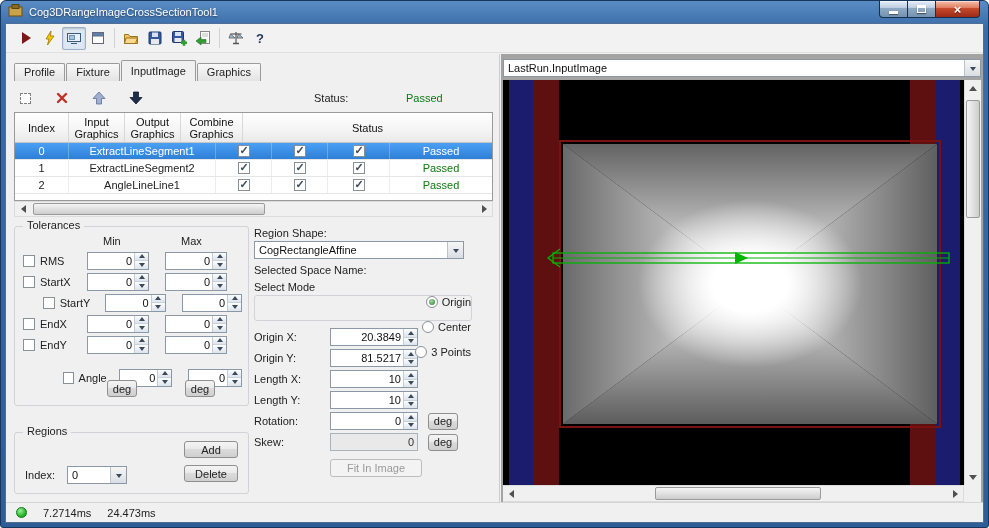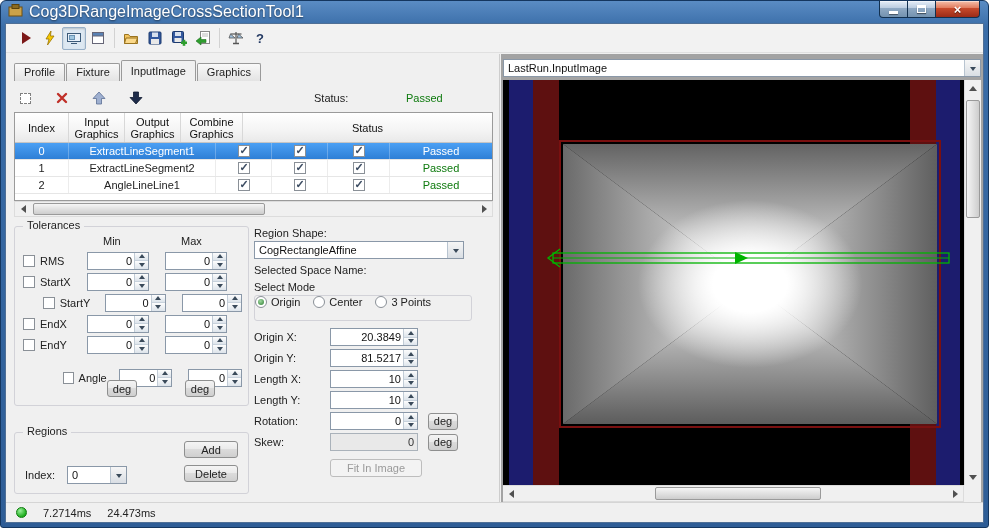--- a/index.html
+++ b/index.html
@@ -1,21 +1,21 @@
 <!DOCTYPE html>
 <html><head>
 <meta charset="utf-8">
 <style>
   *{box-sizing:border-box;margin:0;padding:0;font-family:"Liberation Sans",sans-serif;}
   html,body{width:989px;height:528px;overflow:hidden;background:#fff;}
   .window{position:relative;width:989px;height:528px;border:1px solid #14365f;border-radius:6px 6px 3px 3px;
     background:linear-gradient(#5a8cc4,#3a6da8 26px,#2e5d96);}
   
   .titlebar{height:22px;display:flex;align-items:center;padding-left:7px;gap:6px;}
-  .title{color:#fff;font-size:16px;text-shadow:0 1px 2px rgba(0,0,0,.55);white-space:nowrap;}
+  .title{color:#fff;font-size:11px;text-shadow:0 1px 2px rgba(0,0,0,.55);white-space:nowrap;}
   .win-controls{position:absolute;top:0;right:8px;display:flex;}
   .wc{height:17px;border:1px solid #12304f;border-top:none;display:flex;align-items:center;justify-content:center;
       box-shadow:inset 0 1px 0 rgba(255,255,255,.45);cursor:default;}
   .wc.min{width:29px;border-radius:0 0 0 4px;background:linear-gradient(#e6eef8,#b9cbdf 45%,#8fa9c4 46%,#7392af);}
   .wc.max{width:27px;border-left:none;border-right:none;background:linear-gradient(#e6eef8,#b9cbdf 45%,#8fa9c4 46%,#7392af);}
   .wc.close{width:45px;border-radius:0 0 4px 0;background:linear-gradient(#f5c0ab,#e0785a 45%,#c74a2c 46%,#9c2b17);}
   .glyph-min{width:9px;height:3px;background:#fff;box-shadow:0 1px 1px rgba(0,0,0,.45);margin-top:6px;}
   .glyph-max{width:9px;height:8px;border:1px solid #fff;border-top-width:3px;box-shadow:0 1px 1px rgba(0,0,0,.45);}
   .glyph-close{color:#fff;font-size:13px;font-weight:bold;text-shadow:0 1px 1px rgba(0,0,0,.5);line-height:15px;}
   
@@ -491,21 +491,21 @@
       <div style="position:absolute;left:248px;top:168px;width:242px;">
         <div class="rlabel">Region Shape:</div>
         <div class="combo" style="width:210px;">
           <span class="ct">CogRectangleAffine</span>
           <span class="cbn">
               <i class="tri-dn"></i>
             </span>
         </div>
         <div class="rlabel">Selected Space Name:</div>
         <div class="rlabel">Select Mode</div>
-        <div style="position:relative;border:1px solid #d2d2d8;border-radius:3px;width:218px;height:26px;display:flex;align-items:flex-start;gap:13px;">
+        <div style="position:relative;border:1px solid #d2d2d8;border-radius:3px;width:218px;height:26px;display:flex;align-items:flex-end;gap:13px;padding-left:8px;flex-direction:column;">
           <label class="ropt">
               <span class="radio checked"></span>
               <span>Origin</span>
             </label>
           <label class="ropt">
               <span class="radio"></span>
               <span>Center</span>
             </label>
           <label class="ropt">
               <span class="radio"></span>

